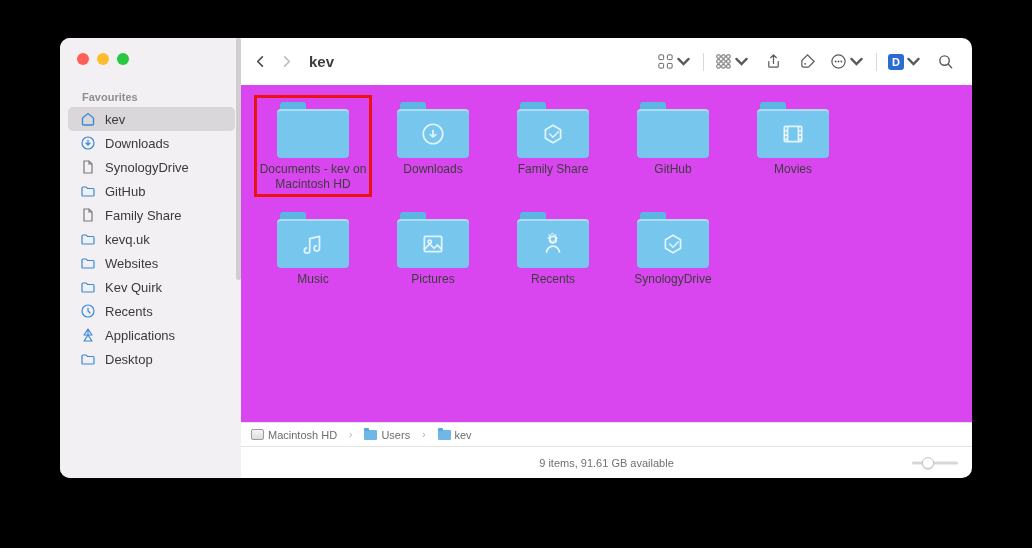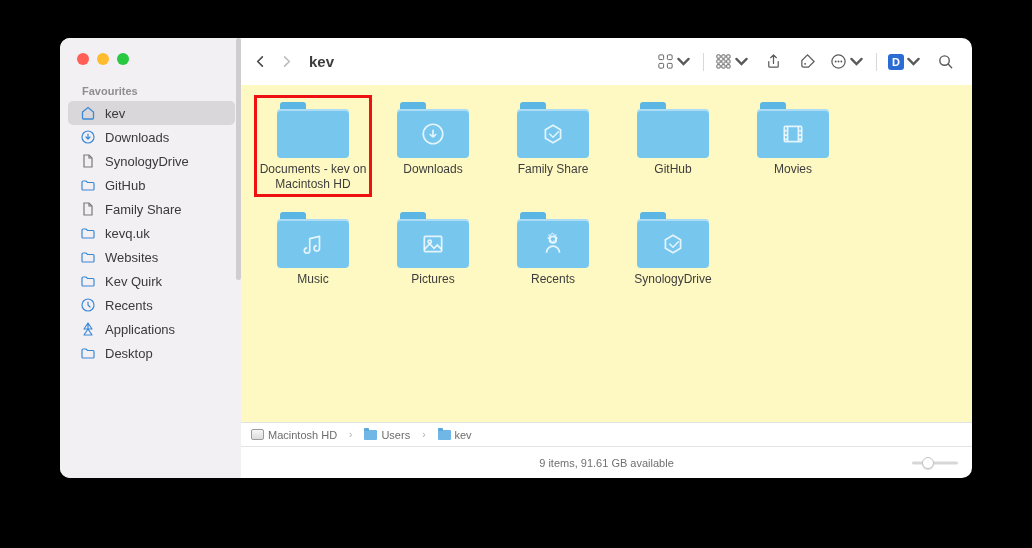--- a/index.html
+++ b/index.html
@@ -27,42 +27,42 @@
     display:flex;overflow:hidden;
   }
   
   .sidebar{width:181px;background:var(--side);display:flex;flex-direction:column;position:relative;}
   .sb-scroll{position:absolute;top:0;right:0;width:5px;height:55%;background:#cfcdd0;border-radius:3px;}
   .traffic{display:flex;gap:8px;padding:15px 0 12px 17px;}
   .traffic span{width:12px;height:12px;border-radius:50%;}
   .t-close{background:var(--red-close);}
   .t-min{background:var(--yellow-min);}
   .t-max{background:var(--green-max);}
-  .sb-head{color:var(--text-dim);font-size:11px;font-weight:600;padding:8px 0 4px 22px;}
+  .sb-head{color:var(--text-dim);font-size:11px;font-weight:600;padding:8px 0 4px 22px;margin-top:6px;}
   .sb-list{display:flex;flex-direction:column;padding-left:8px;padding-right:6px;}
   .sb-item{display:flex;align-items:center;gap:9px;padding:4px 8px 4px 12px;border-radius:5px;font-size:13px;color:var(--text);cursor:default;}
   .sb-item.selected{background:var(--select);}
   .sb-icon{width:16px;height:16px;color:#3a88d8;display:flex;align-items:center;justify-content:center;}
   .sb-icon svg{width:16px;height:16px;stroke:currentColor;fill:none;}
   .sb-icon.file{color:#7a7a7a;}
   
   .main{flex:1;display:flex;flex-direction:column;}
   .toolbar{height:47px;display:flex;align-items:center;padding:0 12px 0 6px;gap:4px;}
   .nav-arrows{display:flex;align-items:center;gap:0;}
   .nav-btn{width:26px;height:28px;display:flex;align-items:center;justify-content:center;color:#4a4a4a;border-radius:5px;}
   .nav-btn.dis{color:#bcbcbc;}
   .title{font-size:15px;font-weight:600;color:#3c3c3c;margin-left:6px;}
   .spacer{flex:1;}
   .tool-btn{height:28px;min-width:30px;border-radius:5px;display:flex;align-items:center;justify-content:center;color:#5a5a5a;padding:0 4px;}
   .tool-btn svg{width:17px;height:17px;stroke:currentColor;fill:none;}
   .sep{width:1px;height:18px;background:#d8d8d8;margin:0 3px;}
   .chev-down{width:8px;height:8px;margin-left:1px;}
   .ext-logo{width:16px;height:16px;background:#2b6cd4;border-radius:3px;display:flex;align-items:center;justify-content:center;color:#fff;font-size:11px;font-weight:700;}
   
-  .content{flex:1;overflow:auto;padding:14px 14px 0 18px;background:#fef9c3;border-top:1px solid transparent;}
+  .content{flex:1;overflow:auto;padding:14px 14px 0 18px;background:#d946ef;border-top:1px solid transparent;}
   .grid{display:flex;flex-wrap:wrap;gap:0 12px;align-content:flex-start;}
   .item{width:108px;display:flex;flex-direction:column;align-items:center;gap:4px;margin-bottom:18px;}
   .item.highlight{outline:3px solid #e11;outline-offset:2px;}
   .folder{width:72px;height:58px;position:relative;}
   .folder .tab{position:absolute;top:2px;left:3px;width:26px;height:10px;background:var(--folder-dark);border-radius:3px 3px 0 0;}
   .folder .body{position:absolute;top:9px;left:0;right:0;bottom:0;background:var(--folder);border-radius:4px;box-shadow:inset 0 2px 0 rgba(255,255,255,.4);display:flex;align-items:center;justify-content:center;}
   .folder .body svg{width:26px;height:26px;stroke:#ffffffcc;fill:none;stroke-width:1.6;}
   .item .lbl{font-size:12px;color:#3d3d3d;text-align:center;line-height:1.25;max-width:108px;}
   
   .pathbar{height:24px;border-top:1px solid var(--hr);display:flex;align-items:center;padding:0 10px;gap:12px;font-size:11px;color:#6d6d6d;}

